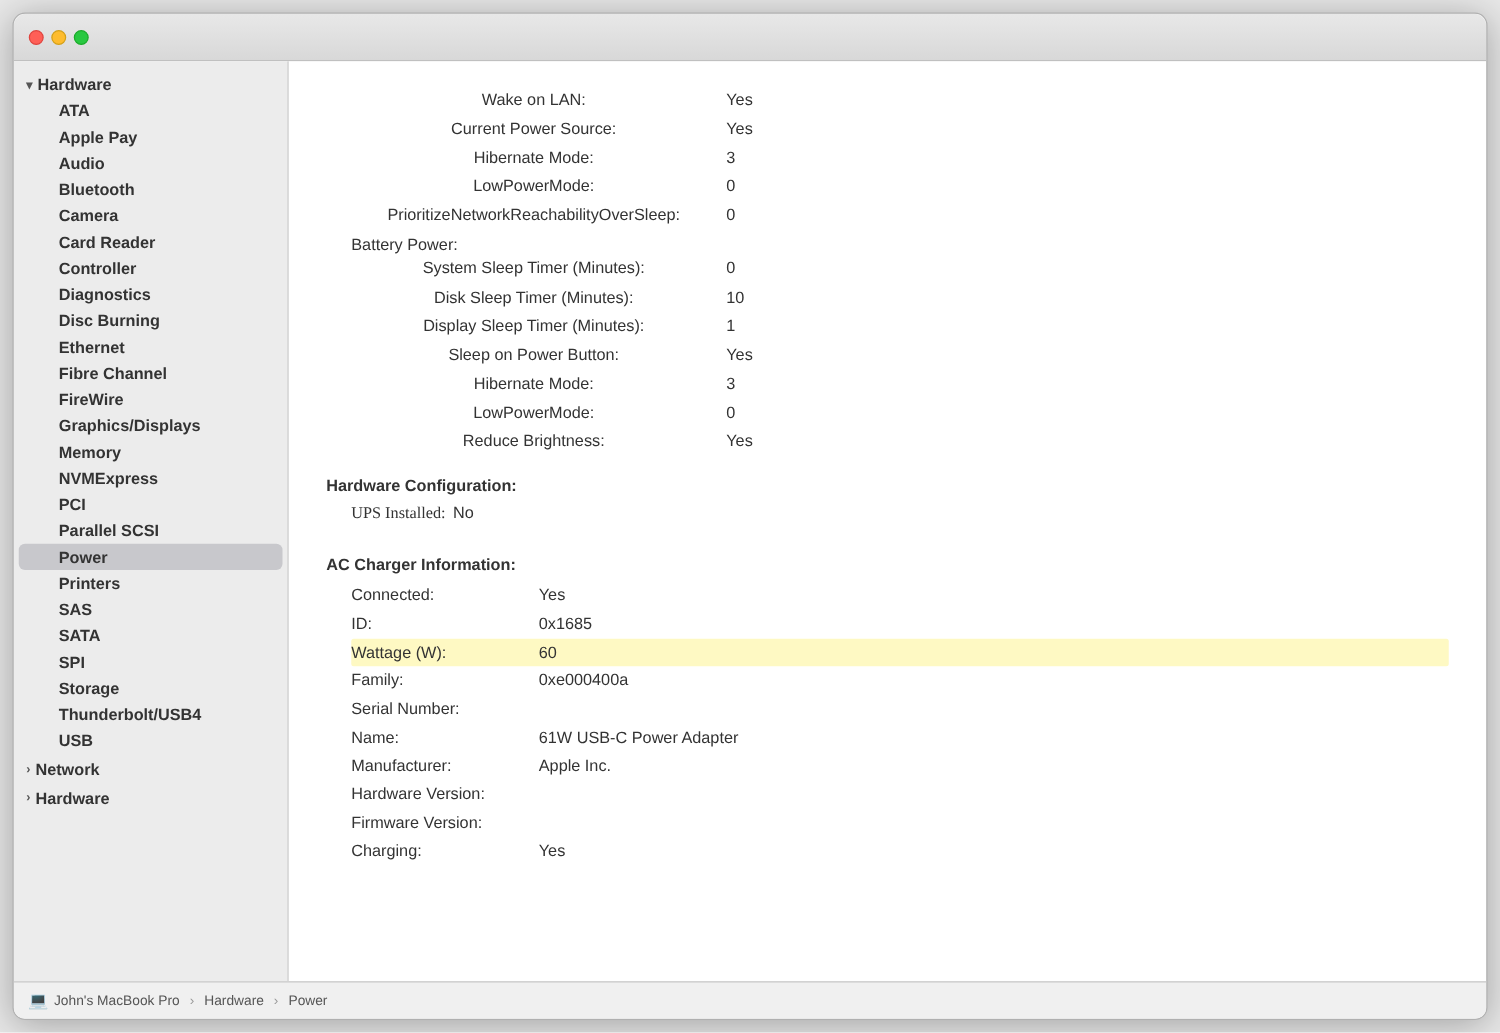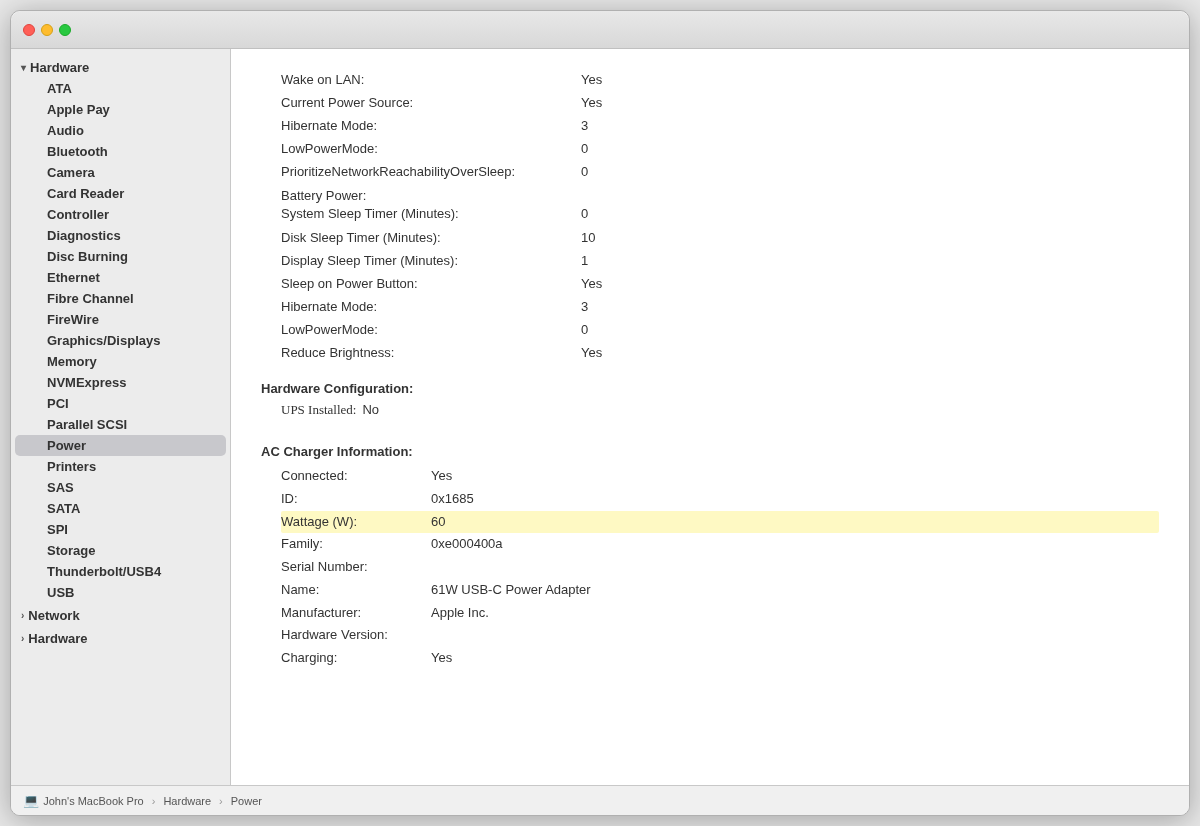--- a/index.html
+++ b/index.html
@@ -114,21 +114,21 @@
     }
     .info-row {
       display: flex;
       align-items: baseline;
       margin-bottom: 1px;
       line-height: 1.7;
     }
     .info-label {
       color: #333;
       min-width: 300px;
-      text-align: left;
+      text-align: center;
       padding-right: 8px;
       flex-shrink: 0;
     }
     .info-value {
       color: #333;
     }
     .section-title {
       font-weight: 700;
       font-size: 13px;
       color: #333;
@@ -320,20 +320,24 @@
           </div>
           <div class="ac-row">
             <span class="ac-label">Manufacturer:</span>
             <span class="ac-value">Apple Inc.</span>
           </div>
           <div class="ac-row">
             <span class="ac-label">Hardware Version:</span>
             <span class="ac-value"></span>
           </div>
           <div class="ac-row">
+            <span class="ac-label">Firmware Version:</span>
+            <span class="ac-value"></span>
+          </div>
+          <div class="ac-row">
             <span class="ac-label">Charging:</span>
             <span class="ac-value">Yes</span>
           </div>
         </div>
       </div>
   </div>
 
   <div class="footer-bar">
     <span class="footer-icon">💻</span>
     <span style="color:#555;">John's MacBook Pro</span>

